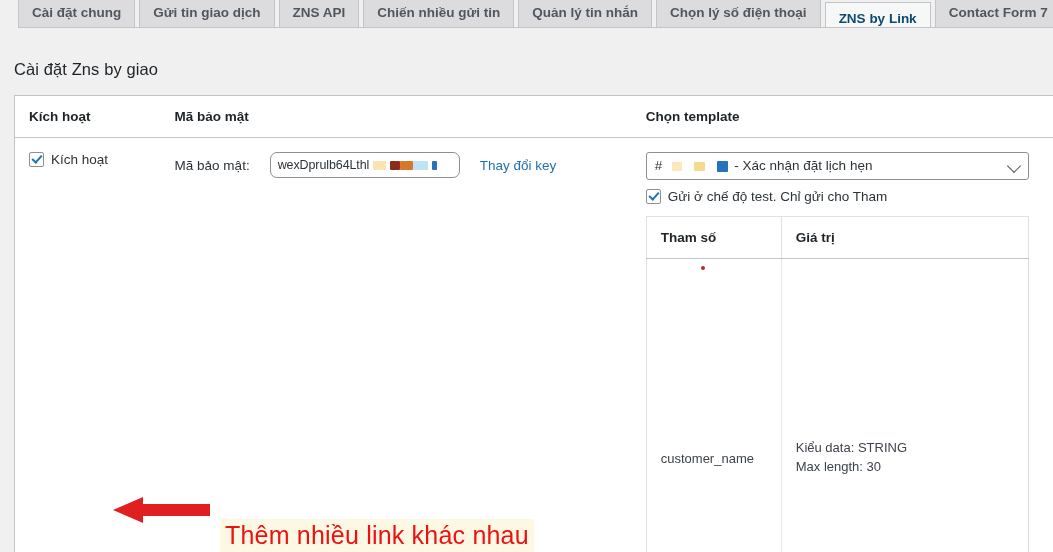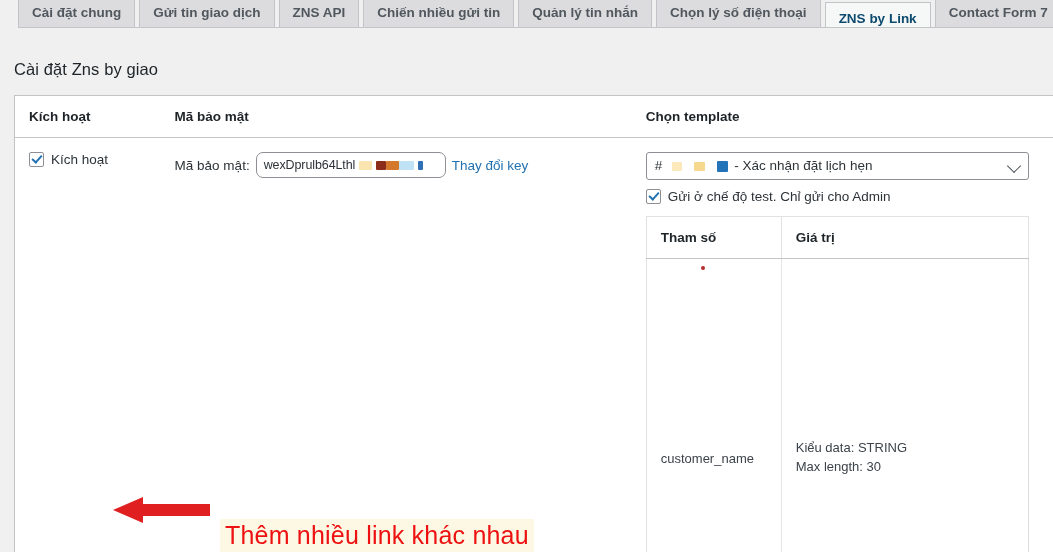--- a/index.html
+++ b/index.html
@@ -159,21 +159,21 @@
   }
   .cb-label {
     font-size: 13.5px;
     color: #2c3338;
   }
 
   
   .secret-row {
     display: flex;
     align-items: center;
-    gap: 6px;
+    gap: 20px;
     white-space: nowrap;
   }
   .secret-label {
     font-size: 13.5px;
     color: #2c3338;
   }
   .secret-input {
     display: inline-flex;
     align-items: center;
     box-sizing: border-box;
@@ -371,21 +371,21 @@
               <span class="redact" style="width:10px;background:#fbe9bb;margin-left:6px"></span>
               <span class="redact" style="width:11px;background:#f6d98e;margin-left:8px"></span>
               <span class="redact" style="width:11px;height:11px;background:#2273b8;margin-left:8px"></span>
               <span style="margin-left:3px">- Xác nhận đặt lịch hẹn</span>
             </div>
             <span class="chev"></span>
           </div>
 
           <div class="tmpl-check">
             <span class="checkbox checked"></span>
-            <span class="cb-label">Gửi ở chế độ test. Chỉ gửi cho Admin</span>
+            <span class="cb-label">Gửi ở chế độ test. Chỉ gửi cho Tham</span>
           </div>
 
           <table class="params">
             <thead>
               <tr>
                 <th>Tham số</th>
                 <th>Giá trị</th>
               </tr>
             </thead>
             <tbody>

